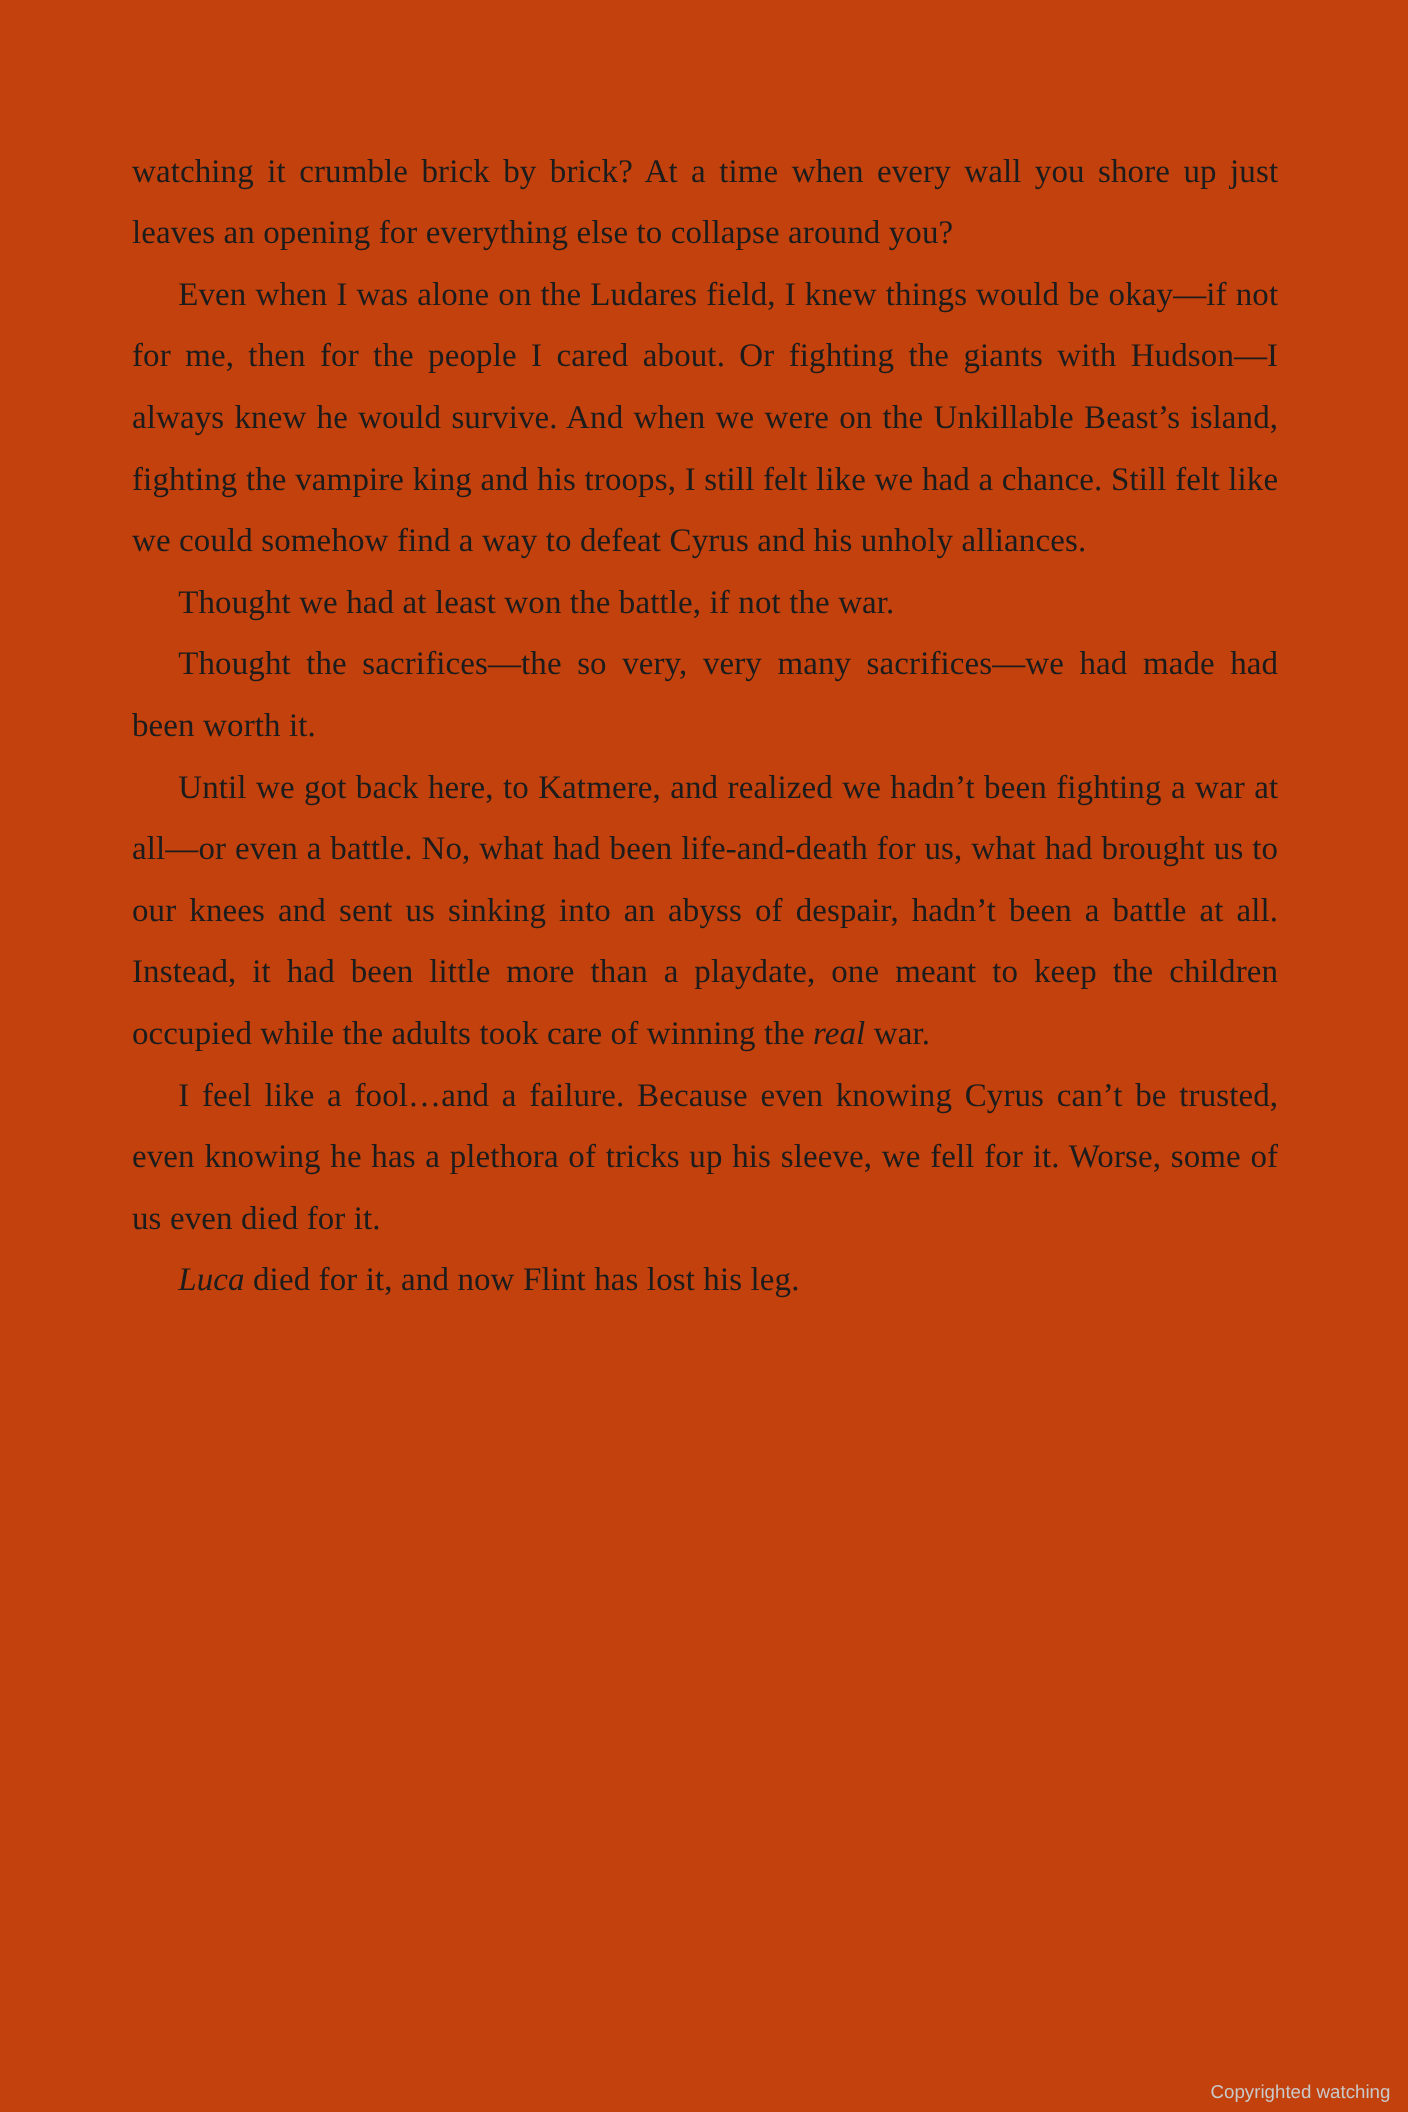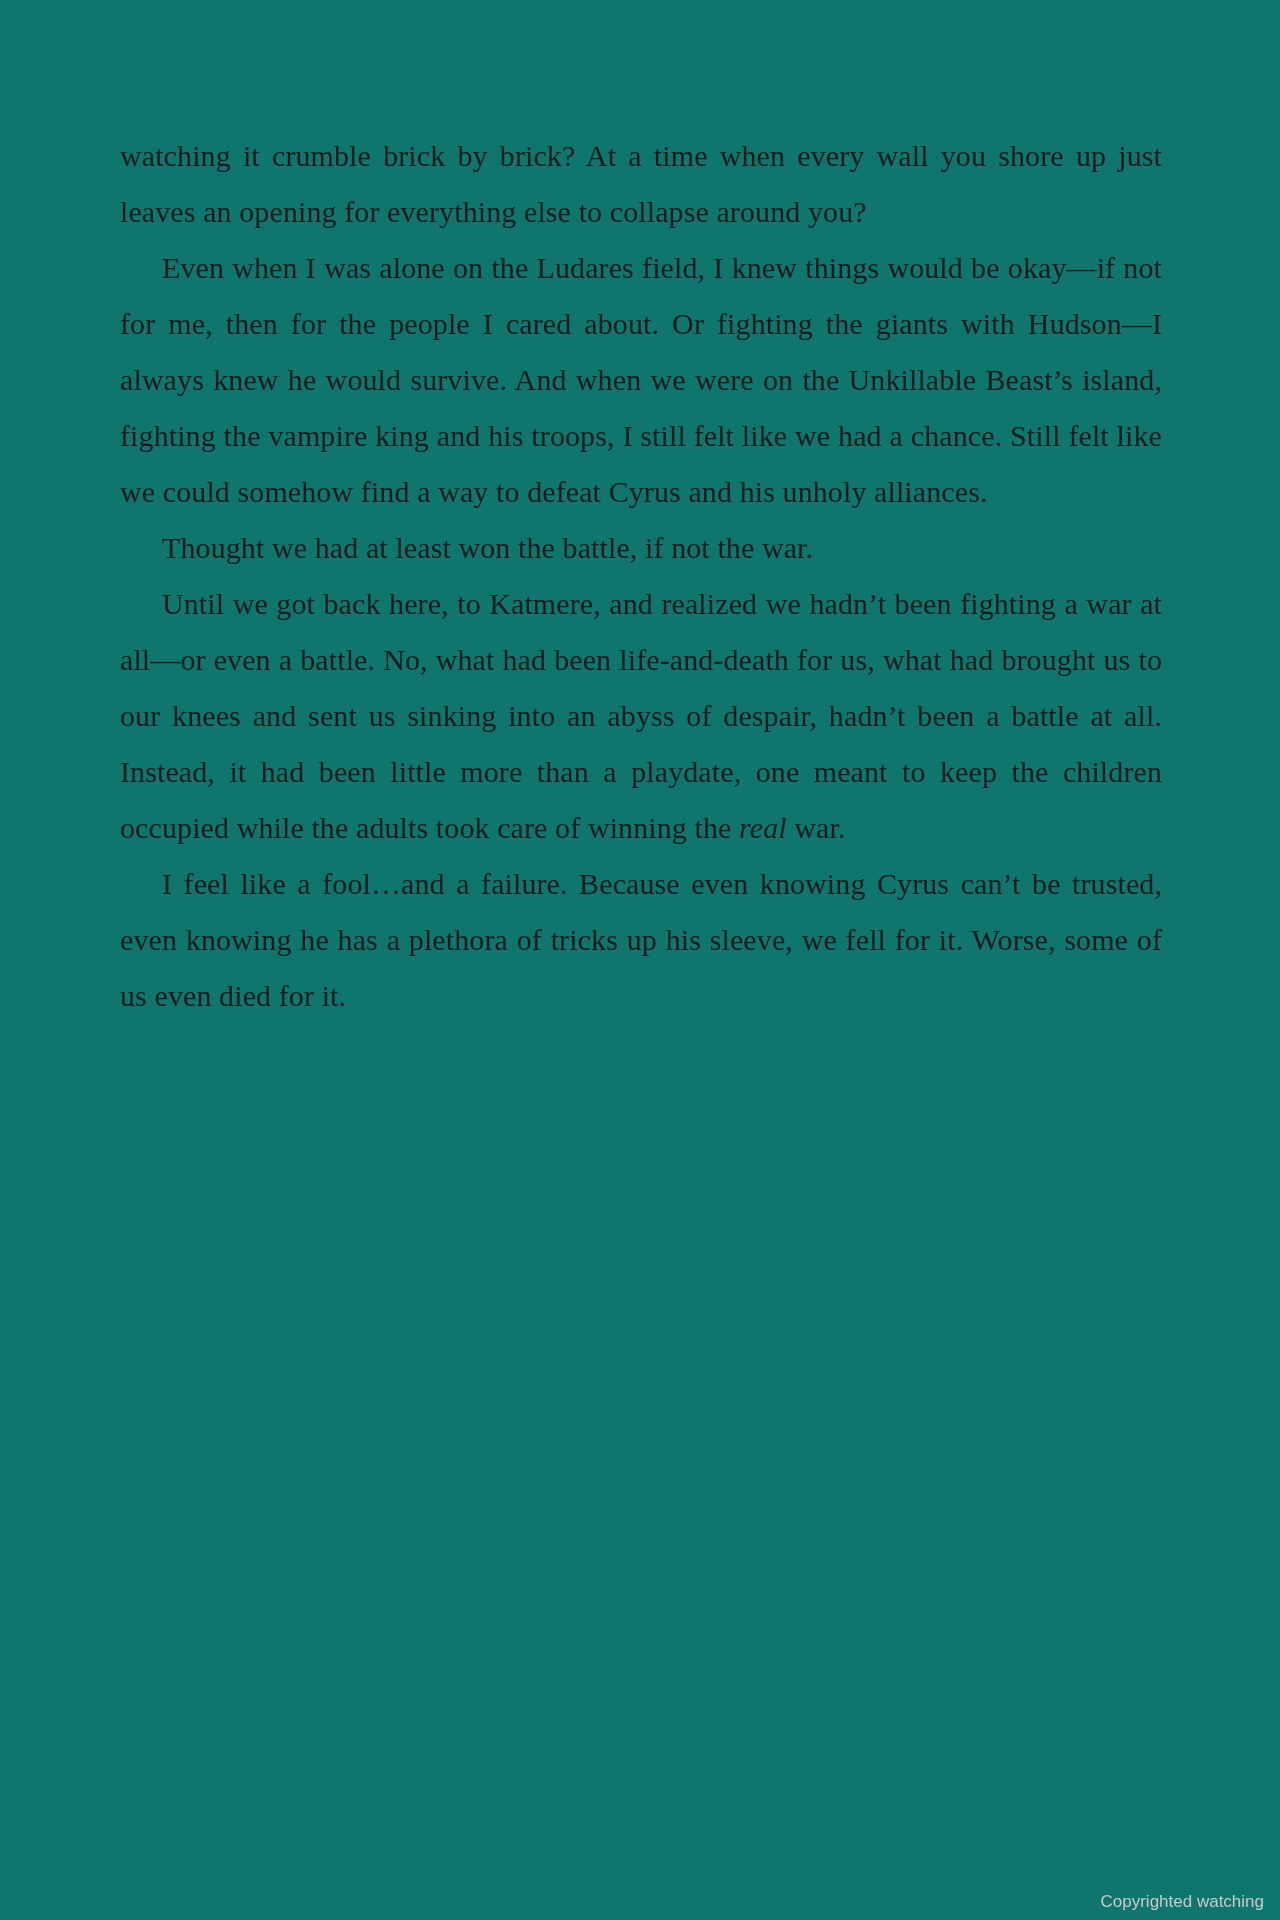--- a/index.html
+++ b/index.html
@@ -9,21 +9,21 @@
   }
   body {
     width: 1280px;
     height: 1920px;
     font-family: "Liberation Serif", serif;
   }
   .page {
     position: relative;
     width: 1280px;
     height: 1920px;
-    background: #0f766e;
+    background: #c2410c;
     overflow: hidden;
   }
   .text-block {
     position: absolute;
     left: 120px;
     top: 128px;
     width: 1042px;
     font-size: 30px;
     line-height: 56px;
     color: #1c1c1c;
@@ -50,17 +50,19 @@
   }
 </style>
 </head>
 <body>
 
 <div class="page">
   <div class="text-block" id="paragraphs">
       <p><span>watching it crumble brick by brick? At a time when every wall you shore up just leaves an opening for everything else to collapse around you?</span></p>
       <p class="indent"><span>Even when I was alone on the Ludares field, I knew things would be okay—if not for me, then for the people I cared about. Or fighting the giants with Hudson—I always knew he would survive. And when we were on the Unkillable Beast’s island, fighting the vampire king and his troops, I still felt like we had a chance. Still felt like we could somehow find a way to defeat Cyrus and his unholy alliances.</span></p>
       <p class="indent"><span>Thought we had at least won the battle, if not the war.</span></p>
+      <p class="indent"><span>Thought the sacrifices—the so very, very many sacrifices—we had made had been worth it.</span></p>
       <p class="indent"><span>Until we got back here, to Katmere, and realized we hadn’t been fighting a war at all—or even a battle. No, what had been life-and-death for us, what had brought us to our knees and sent us sinking into an abyss of despair, hadn’t been a battle at all. Instead, it had been little more than a playdate, one meant to keep the children occupied while the adults took care of winning the </span><span class="italic">real</span><span> war.</span></p>
       <p class="indent"><span>I feel like a fool…and a failure. Because even knowing Cyrus can’t be trusted, even knowing he has a plethora of tricks up his sleeve, we fell for it. Worse, some of us even died for it.</span></p>
+      <p class="indent"><span class="italic">Luca</span><span> died for it, and now Flint has lost his leg.</span></p>
     </div>
   <div class="watermark">Copyrighted watching</div>
 </div>
 
 </body></html>

